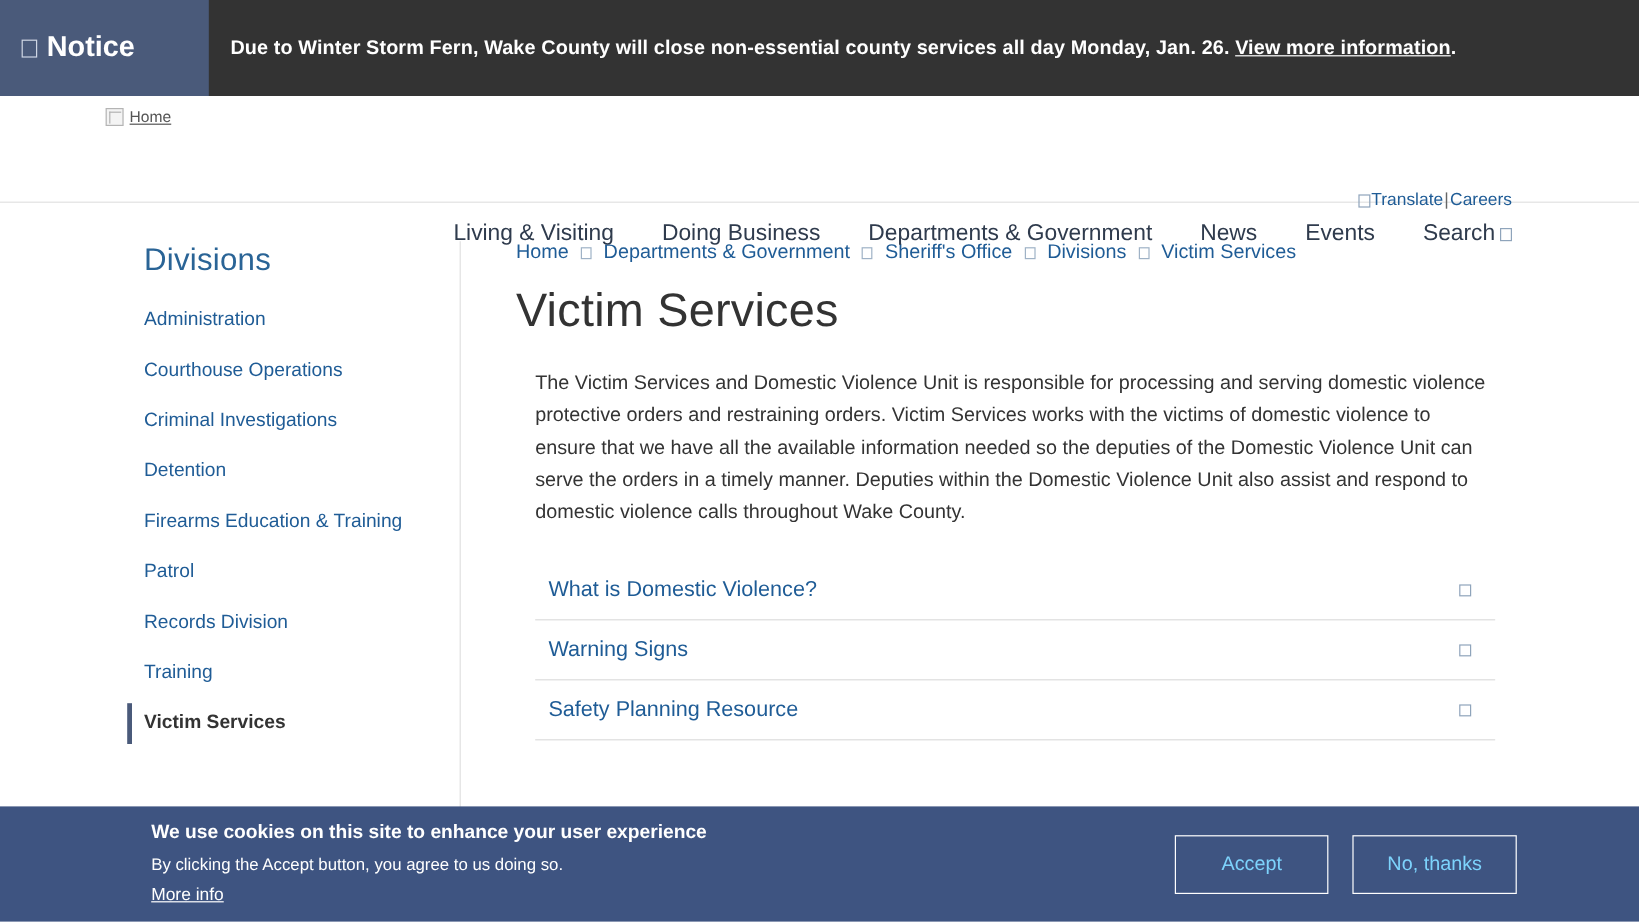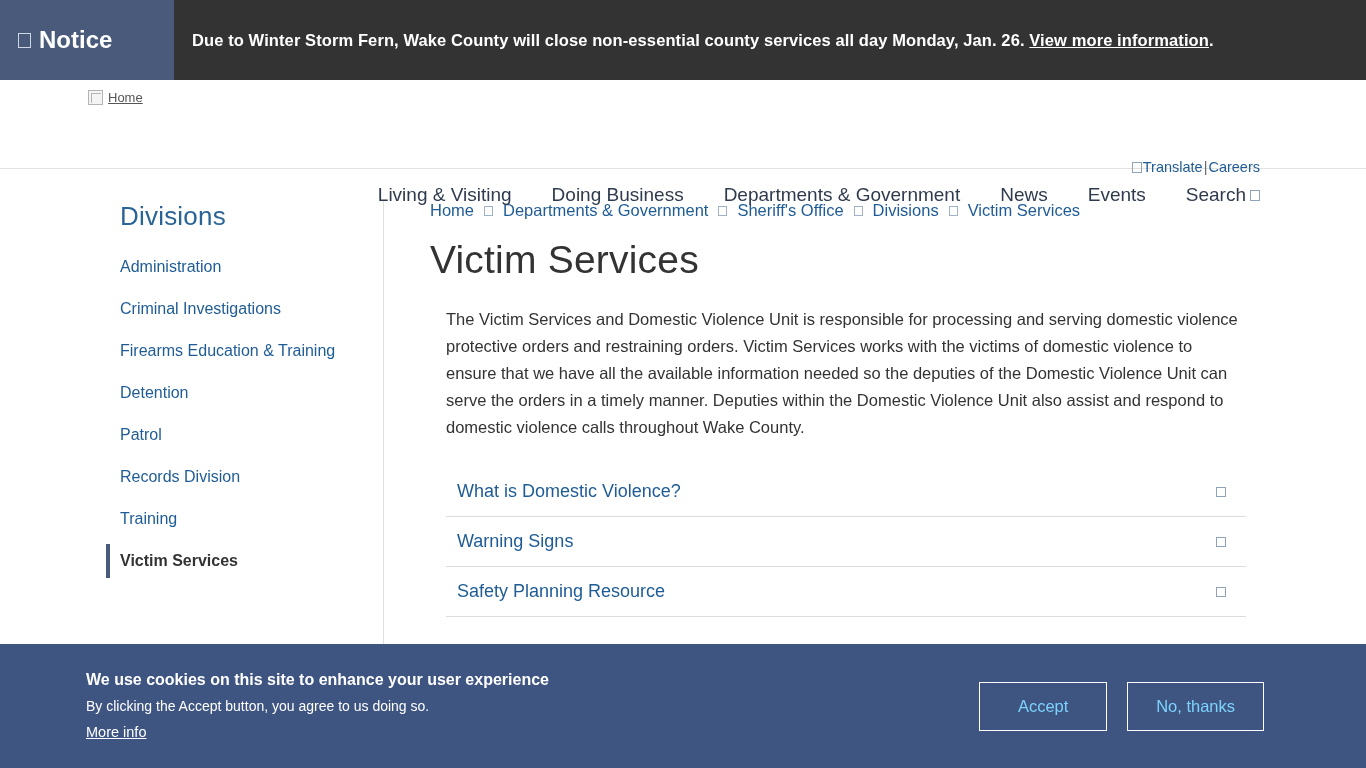--- a/index.html
+++ b/index.html
@@ -220,25 +220,26 @@
     width: 10px; height: 10px;
     border: 1px solid #8fa4bb;
     margin-right: 10px;
   }
 
   
   .cookie {
     position: absolute;
     left: 0; bottom: 0;
     width: 1366px;
-    height: 124px;
+    height: 96px;
     background: #3e5481;
     color: #ffffff;
     display: flex;
     align-items: center;
+    padding-left: 40px;
   }
   .cookie-left { padding-left: 86px; flex: 1; }
   .cookie-title { font-size: 16px; font-weight: bold; margin-bottom: 9px; }
   .cookie-sub { font-size: 14px; margin-bottom: 9px; }
   .cookie-more {
     font-size: 14.5px;
     color: #ffffff;
     text-decoration: underline;
   }
   .cookie-btns {
@@ -301,27 +302,30 @@
 
 <div class="page">
 
   <aside class="sidebar">
     <h2>Divisions</h2>
     <ul>
       <li>
         <a href="#">Administration</a>
       </li>
       <li>
+        <a href="#">Courthouse Operations</a>
+      </li>
+      <li>
         <a href="#">Criminal Investigations</a>
       </li>
       <li>
+        <a href="#">Detention</a>
+      </li>
+      <li>
         <a href="#">Firearms Education &amp; Training</a>
-      </li>
-      <li>
-        <a href="#">Detention</a>
       </li>
       <li>
         <a href="#">Patrol</a>
       </li>
       <li>
         <a href="#">Records Division</a>
       </li>
       <li>
         <a href="#">Training</a>
       </li>

